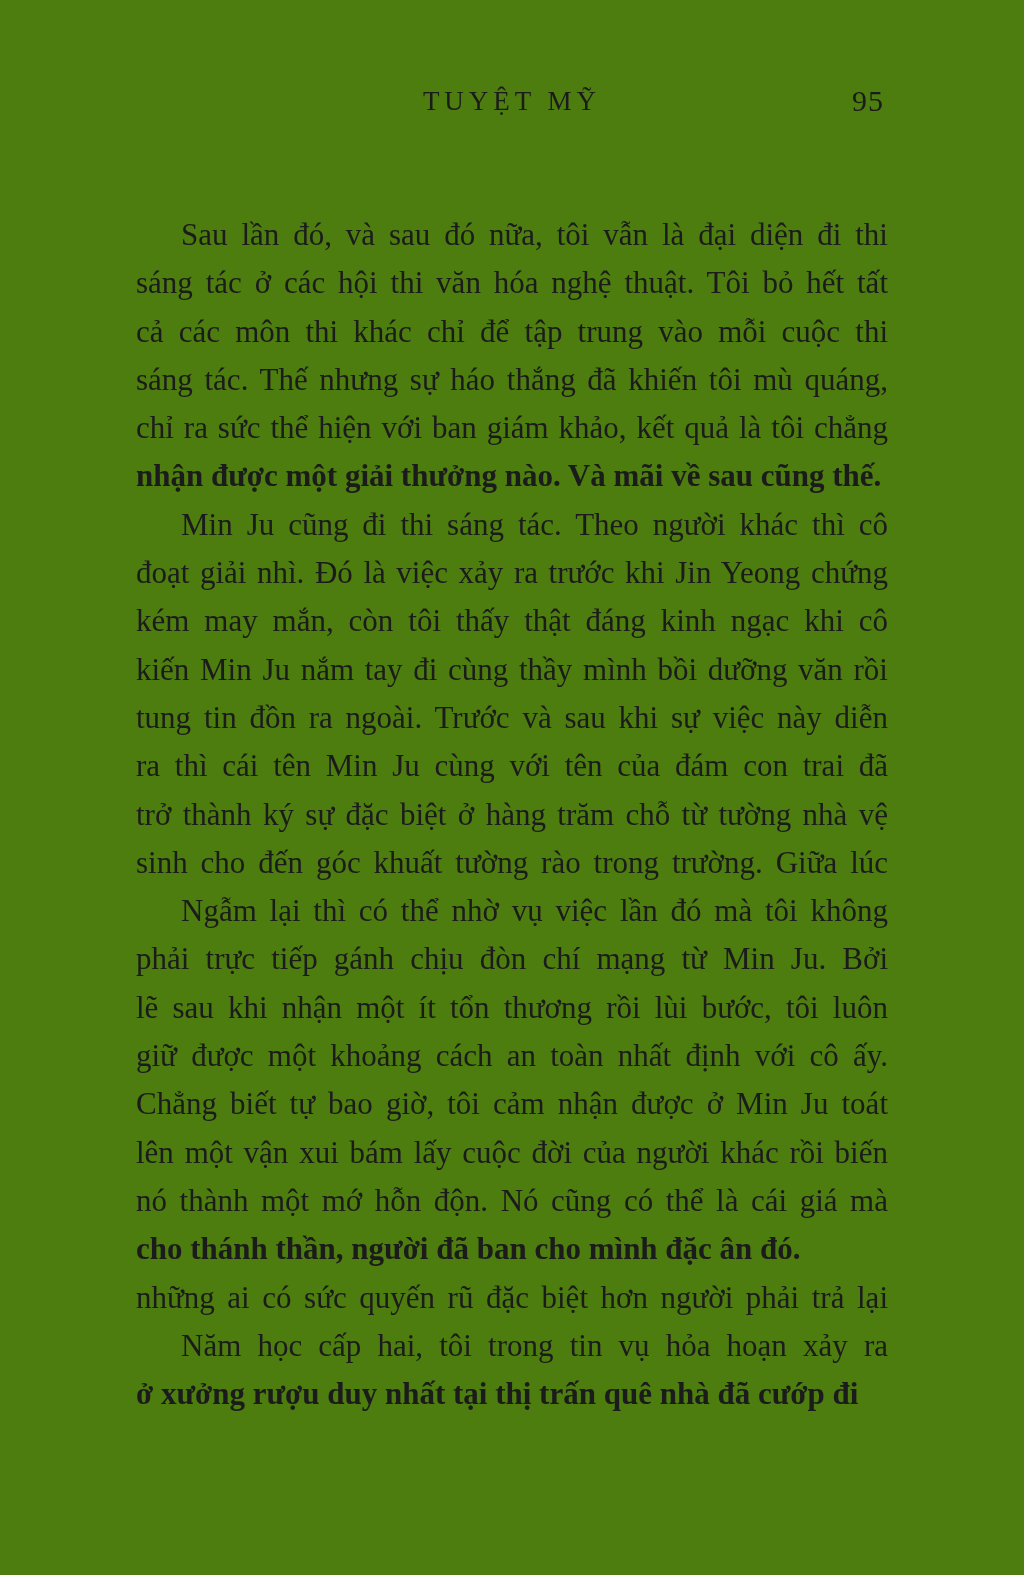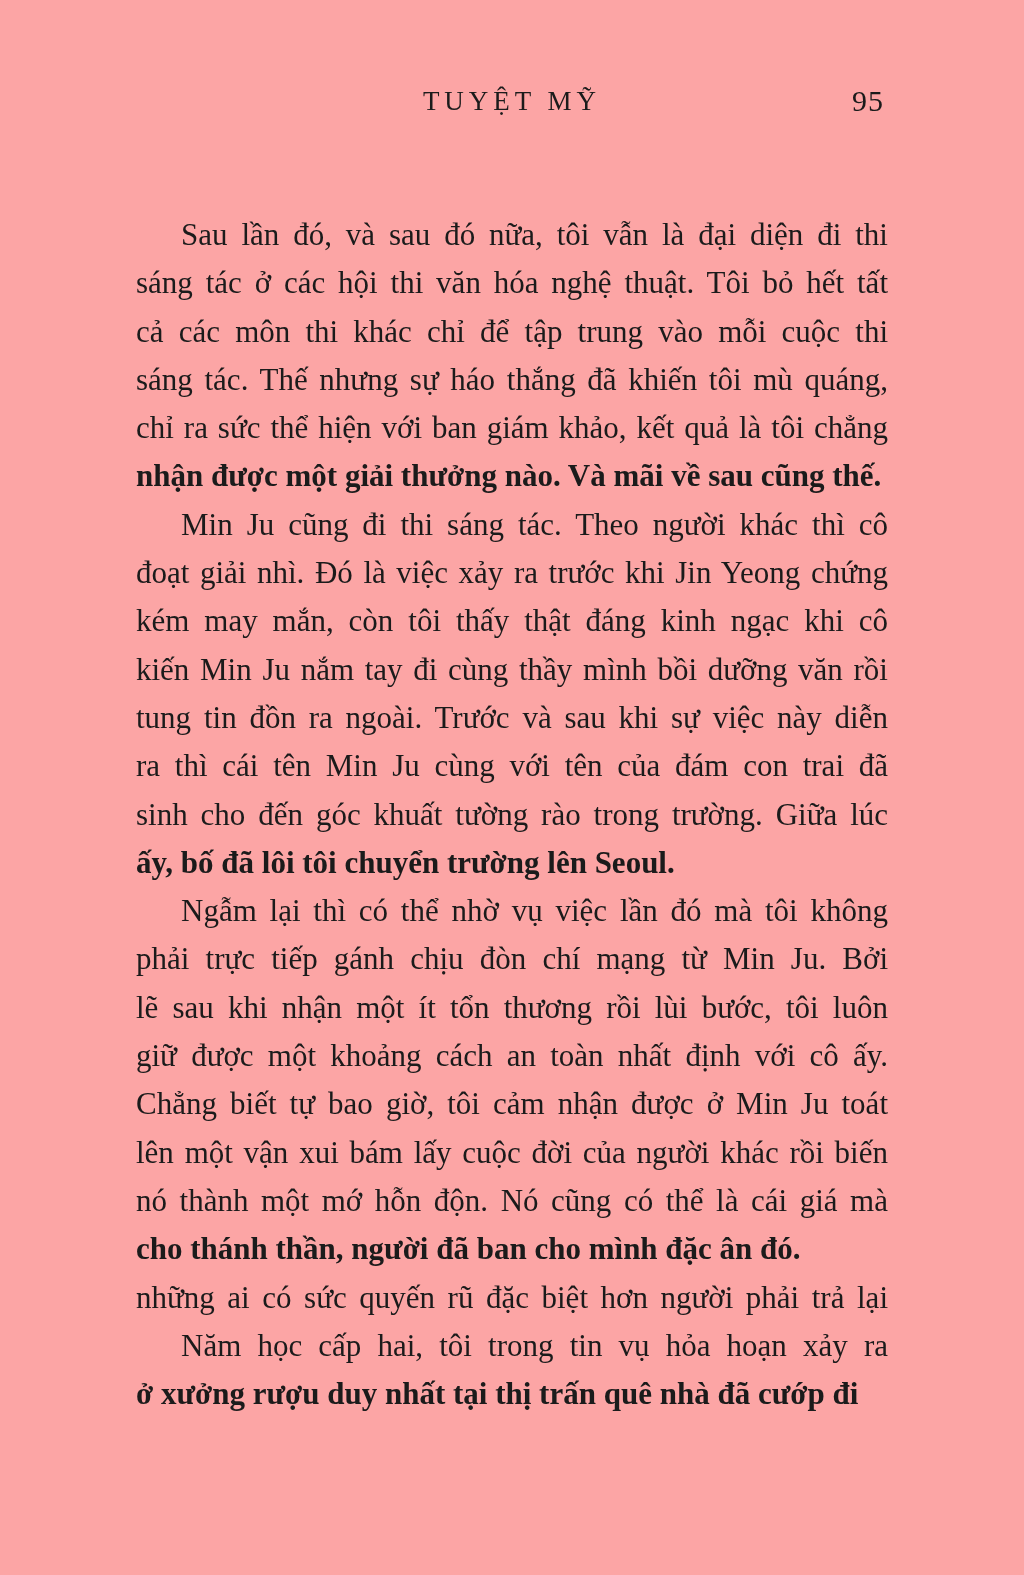--- a/index.html
+++ b/index.html
@@ -56,43 +56,43 @@
     text-align-last: left;
     font-weight: bold;
   }
   .line.para-start {
     text-indent: 45px;
   }
 </style>
 </head>
 <body>
 
-<div class="page" style="background: #fca5a5; color: rgb(27, 27, 27);">
+<div class="page" style="background: #4d7c0f; color: rgb(27, 27, 27);">
   <div class="header">
     <span class="running-title">TUYỆT MỸ</span>
     <span class="page-number">95</span>
   </div>
   <div class="body-text" id="body-text">
       <div class="paragraph">
         <div class="line para-start">Sau lần đó, và sau đó nữa, tôi vẫn là đại diện đi thi</div>
         <div class="line">sáng tác ở các hội thi văn hóa nghệ thuật. Tôi bỏ hết tất</div>
         <div class="line">cả các môn thi khác chỉ để tập trung vào mỗi cuộc thi</div>
         <div class="line">sáng tác. Thế nhưng sự háo thắng đã khiến tôi mù quáng,</div>
         <div class="line">chỉ ra sức thể hiện với ban giám khảo, kết quả là tôi chẳng</div>
         <div class="line para-end">nhận được một giải thưởng nào. Và mãi về sau cũng thế.</div>
       </div>
       <div class="paragraph">
         <div class="line para-start">Min Ju cũng đi thi sáng tác. Theo người khác thì cô</div>
         <div class="line">đoạt giải nhì. Đó là việc xảy ra trước khi Jin Yeong chứng</div>
         <div class="line">kém may mắn, còn tôi thấy thật đáng kinh ngạc khi cô</div>
         <div class="line">kiến Min Ju nắm tay đi cùng thầy mình bồi dưỡng văn rồi</div>
         <div class="line">tung tin đồn ra ngoài. Trước và sau khi sự việc này diễn</div>
         <div class="line">ra thì cái tên Min Ju cùng với tên của đám con trai đã</div>
+        <div class="line">trở thành ký sự đặc biệt ở hàng trăm chỗ từ tường nhà vệ</div>
         <div class="line">sinh cho đến góc khuất tường rào trong trường. Giữa lúc</div>
-        <div class="line para-end">ấy, bố đã lôi tôi chuyển trường lên Seoul.</div>
       </div>
       <div class="paragraph">
         <div class="line para-start">Ngẫm lại thì có thể nhờ vụ việc lần đó mà tôi không</div>
         <div class="line">phải trực tiếp gánh chịu đòn chí mạng từ Min Ju. Bởi</div>
         <div class="line">lẽ sau khi nhận một ít tổn thương rồi lùi bước, tôi luôn</div>
         <div class="line">giữ được một khoảng cách an toàn nhất định với cô ấy.</div>
         <div class="line">Chẳng biết tự bao giờ, tôi cảm nhận được ở Min Ju toát</div>
         <div class="line">lên một vận xui bám lấy cuộc đời của người khác rồi biến</div>
         <div class="line">nó thành một mớ hỗn độn. Nó cũng có thể là cái giá mà</div>
         <div class="line para-end">cho thánh thần, người đã ban cho mình đặc ân đó.</div>

